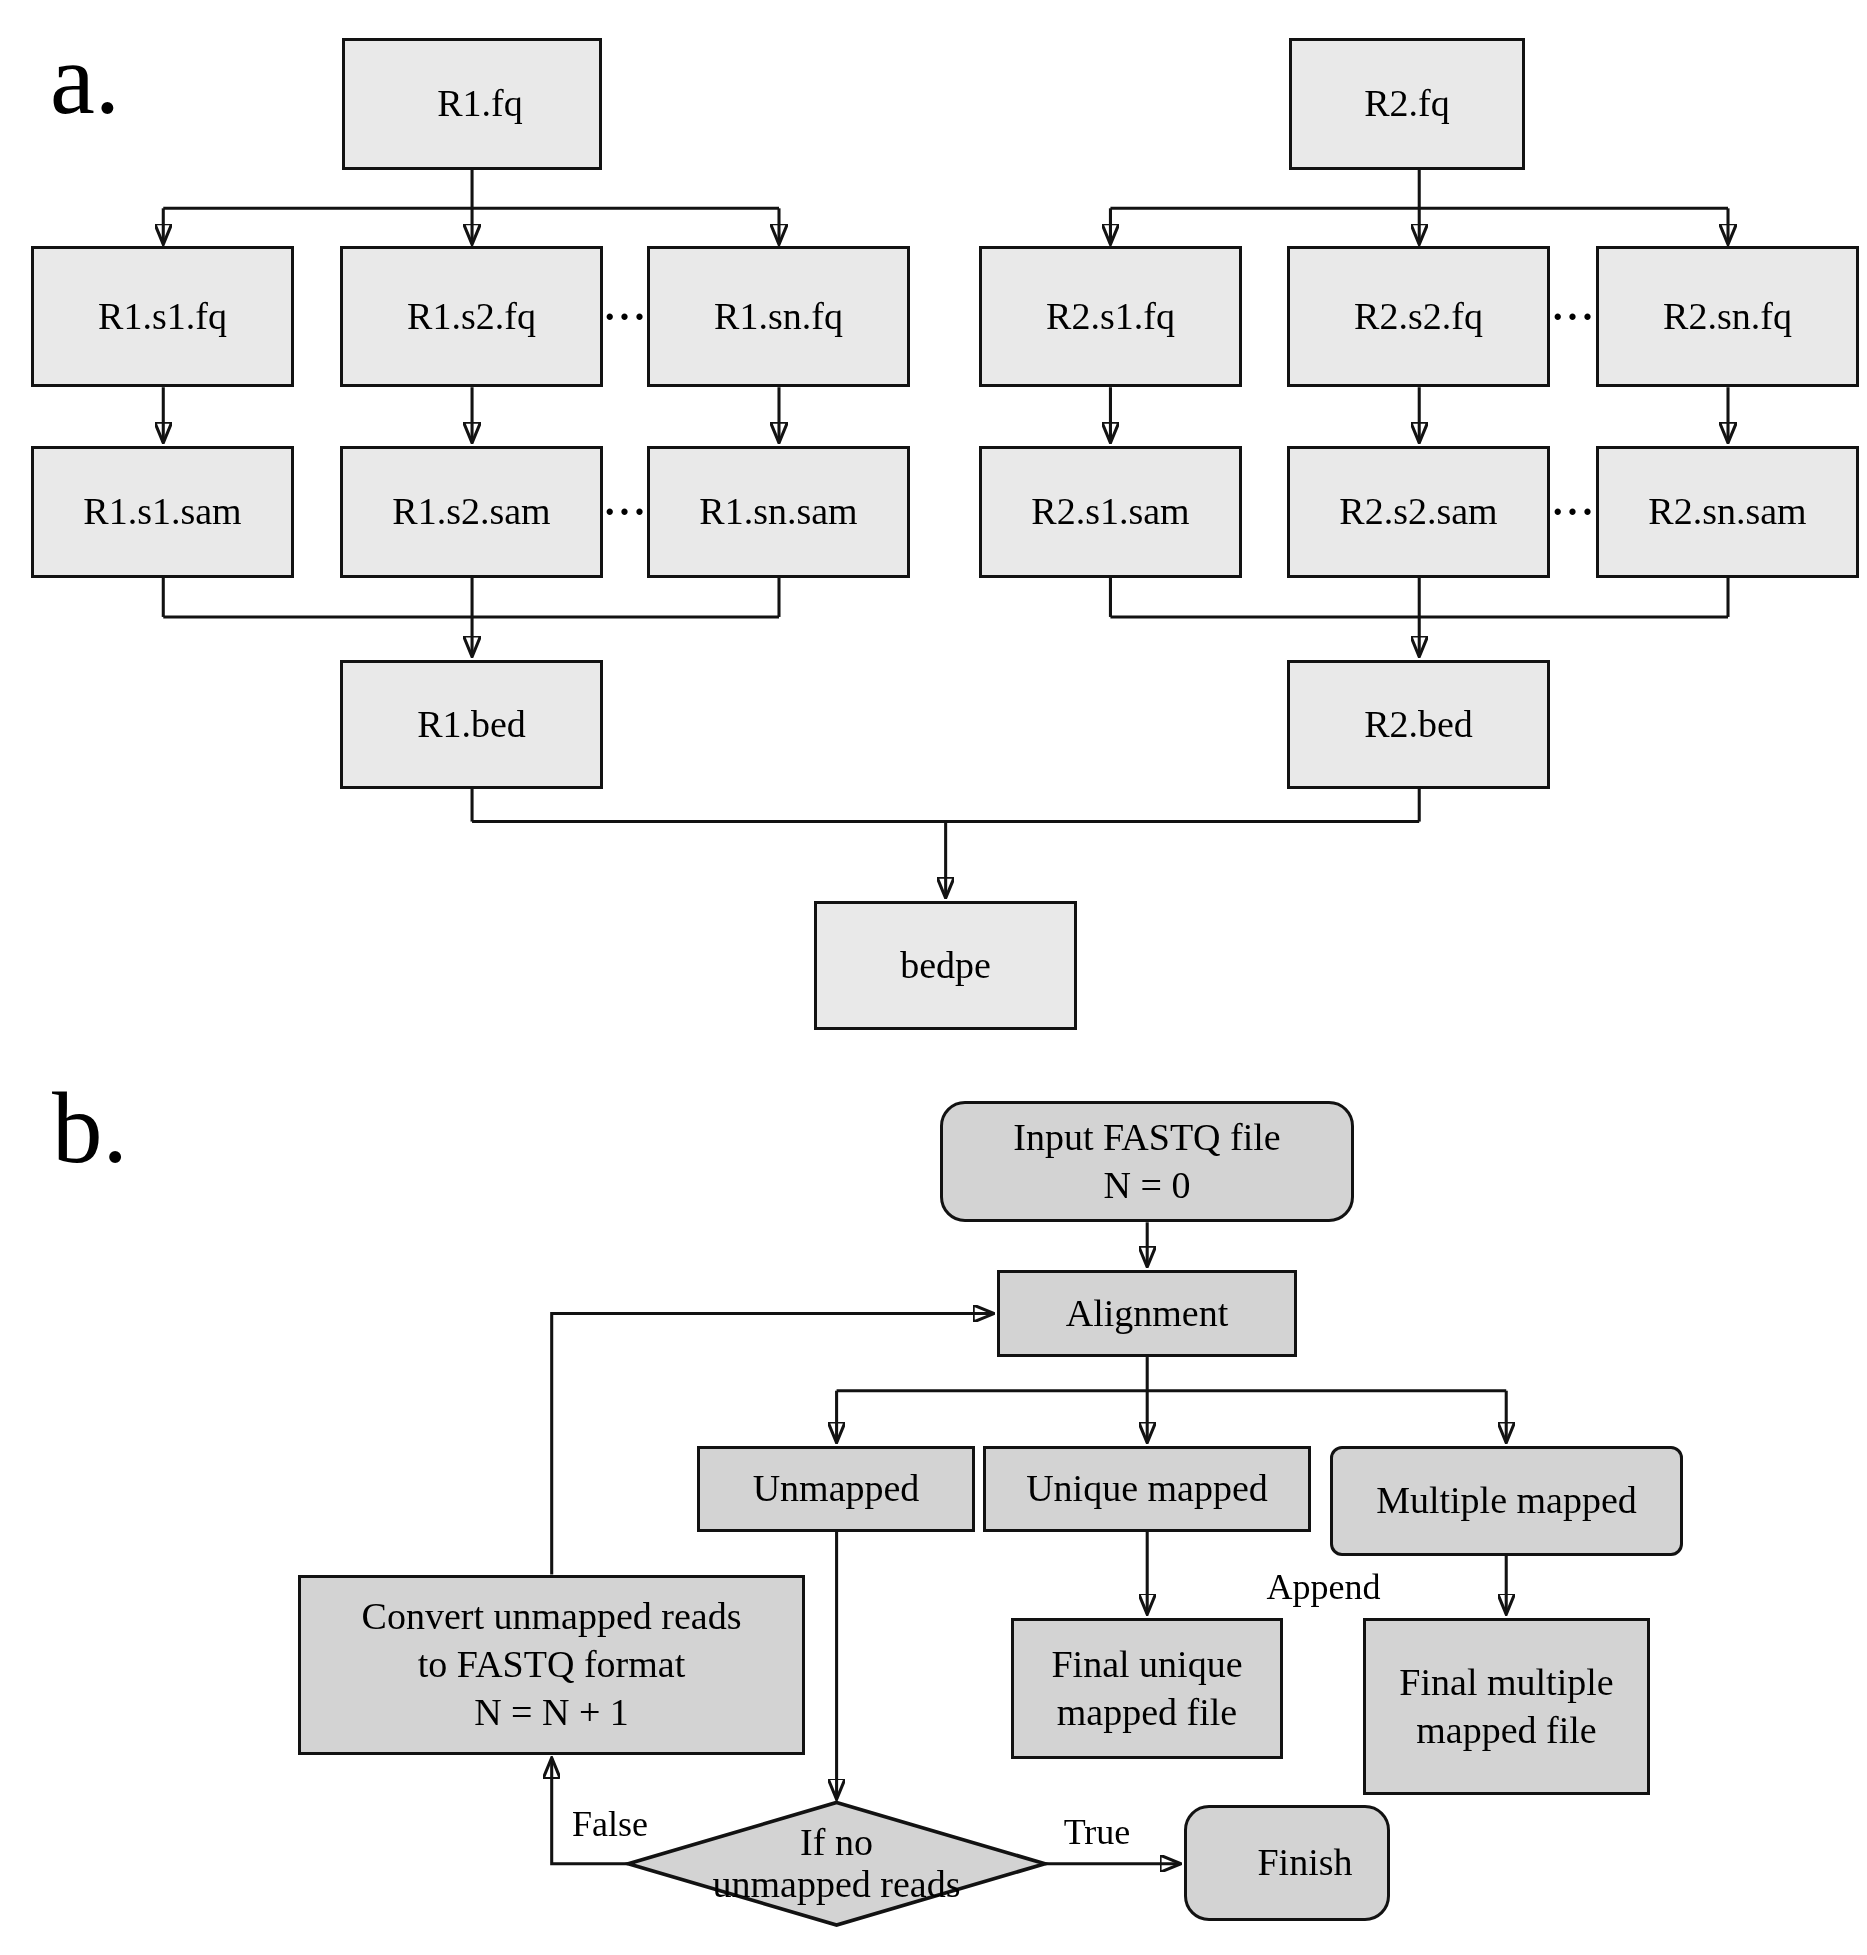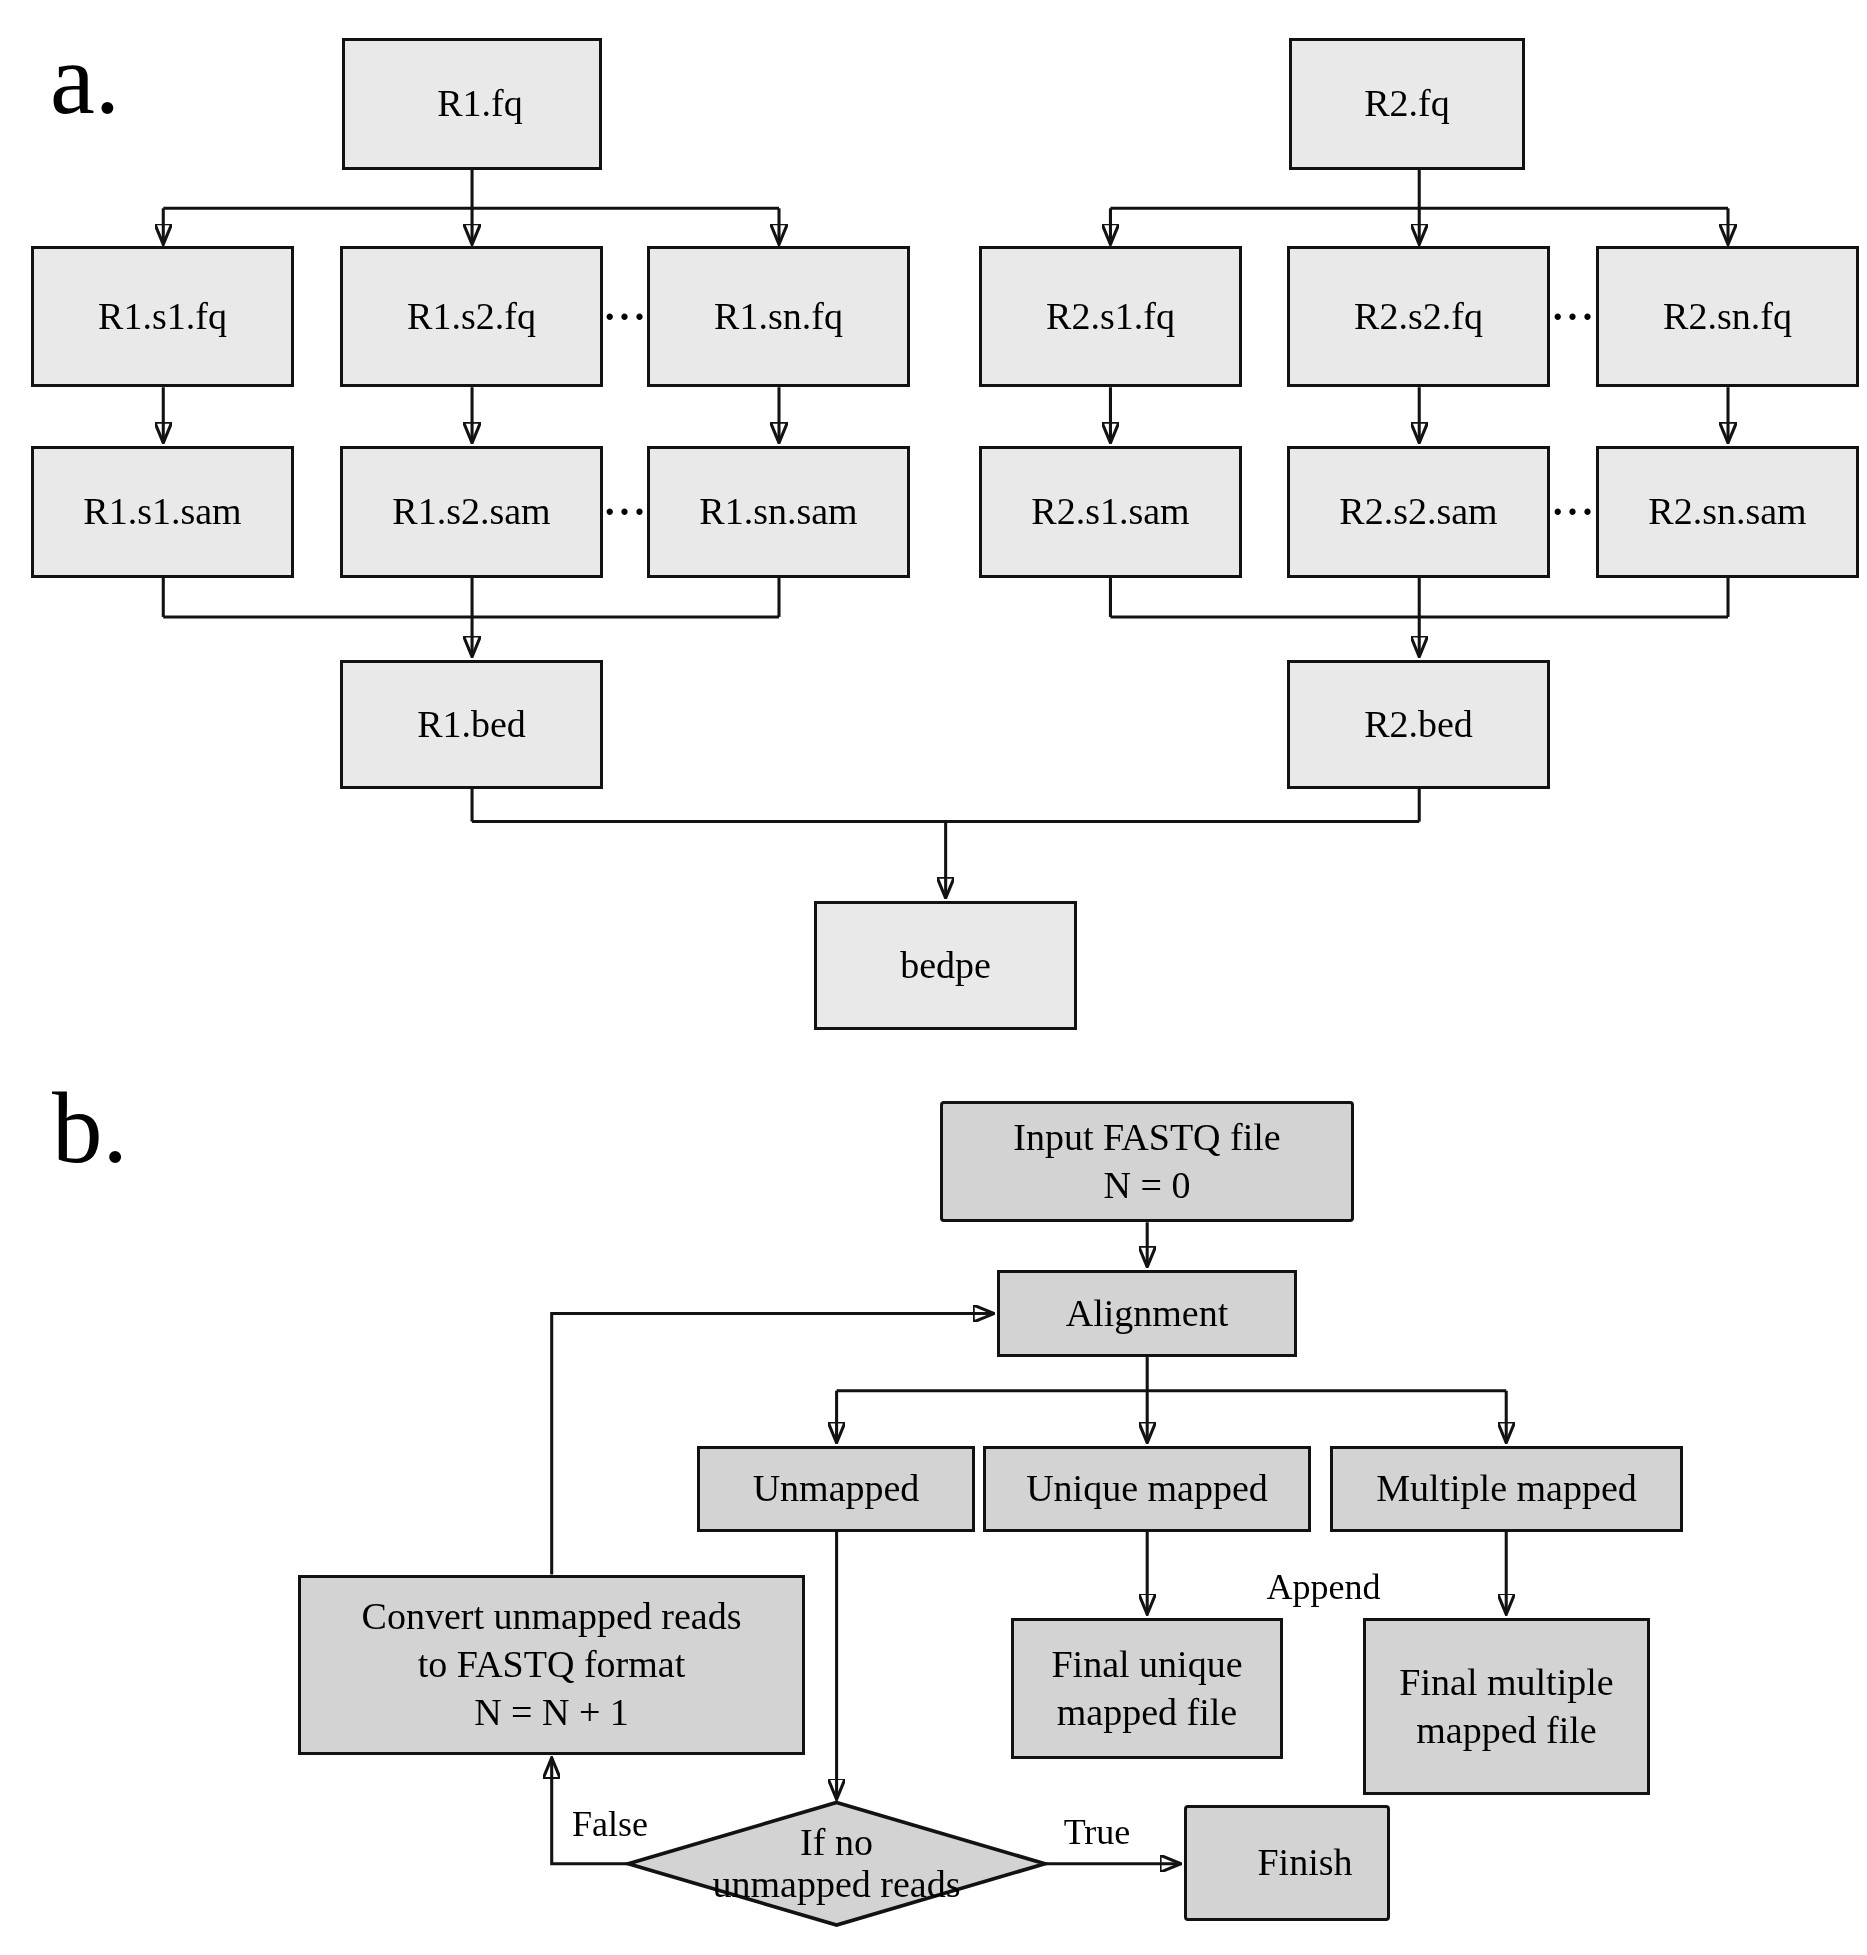--- a/index.html
+++ b/index.html
@@ -6,21 +6,21 @@
   .canvas{position:relative;width:1868px;height:1955px;background:#ffffff;
           font-family:"Liberation Serif",serif;color:#000;overflow:hidden;}
   svg.wires{position:absolute;left:0;top:0;width:1868px;height:1955px;}
   svg.wires path{fill:none;stroke:#121212;stroke-width:5;}
   svg.wires polygon.decision{fill:#d3d3d3;stroke:#121212;stroke-width:6;}
   .node{position:absolute;display:flex;flex-direction:column;align-items:center;
         justify-content:center;text-align:center;font-size:38px;line-height:1.26;
         box-sizing:border-box;}
   .a-node{background:#e9e9e9;border:3.1px solid #121212;}
   .b-node{background:#d3d3d3;border:3.7px solid #121212;}
-  .rounded{border-radius:4px;}
+  .rounded{border-radius:25px;}
   .big-label{position:absolute;font-size:101px;line-height:1;font-weight:400;}
   .tag{position:absolute;display:flex;align-items:center;justify-content:center;
        font-size:36px;line-height:1;}
   .dots{position:absolute;display:flex;align-items:center;justify-content:center;
         font-size:39px;font-weight:700;letter-spacing:1.8px;}
   .line{pointer-events:none;}
 </style>
 </head>
 <body>
 
@@ -114,21 +114,21 @@
 
   <div class="node b-node rounded" style="left:940px;top:1101px;width:414px;height:121px;">
     <div>Input FASTQ file</div>
     <div>N = 0</div>
   </div>
 
   <div class="node b-node" style="left:997px;top:1270px;width:300px;height:87px;">Alignment</div>
 
   <div class="node b-node" style="left:697px;top:1446px;width:278px;height:86px;">Unmapped</div>
   <div class="node b-node" style="left:983px;top:1446px;width:328px;height:86px;">Unique mapped</div>
-  <div class="node b-node" style="left:1330px;top:1446px;width:353px;height:86px;">Multiple mapped</div>
+  <div class="node b-node" style="left:1330px;top:1446px;width:353px;height:110px;border-radius:12px;">Multiple mapped</div>
 
   <div class="tag" style="left:1250px;top:1563px;width:147px;height:47px;">Append</div>
 
   <div class="node b-node" style="left:1011px;top:1618px;width:272px;height:141px;">
     <div>Final unique</div>
     <div>mapped file</div>
   </div>
   <div class="node b-node" style="left:1363px;top:1618px;width:287px;height:177px;">
     <div>Final multiple</div>
     <div>mapped file</div>

